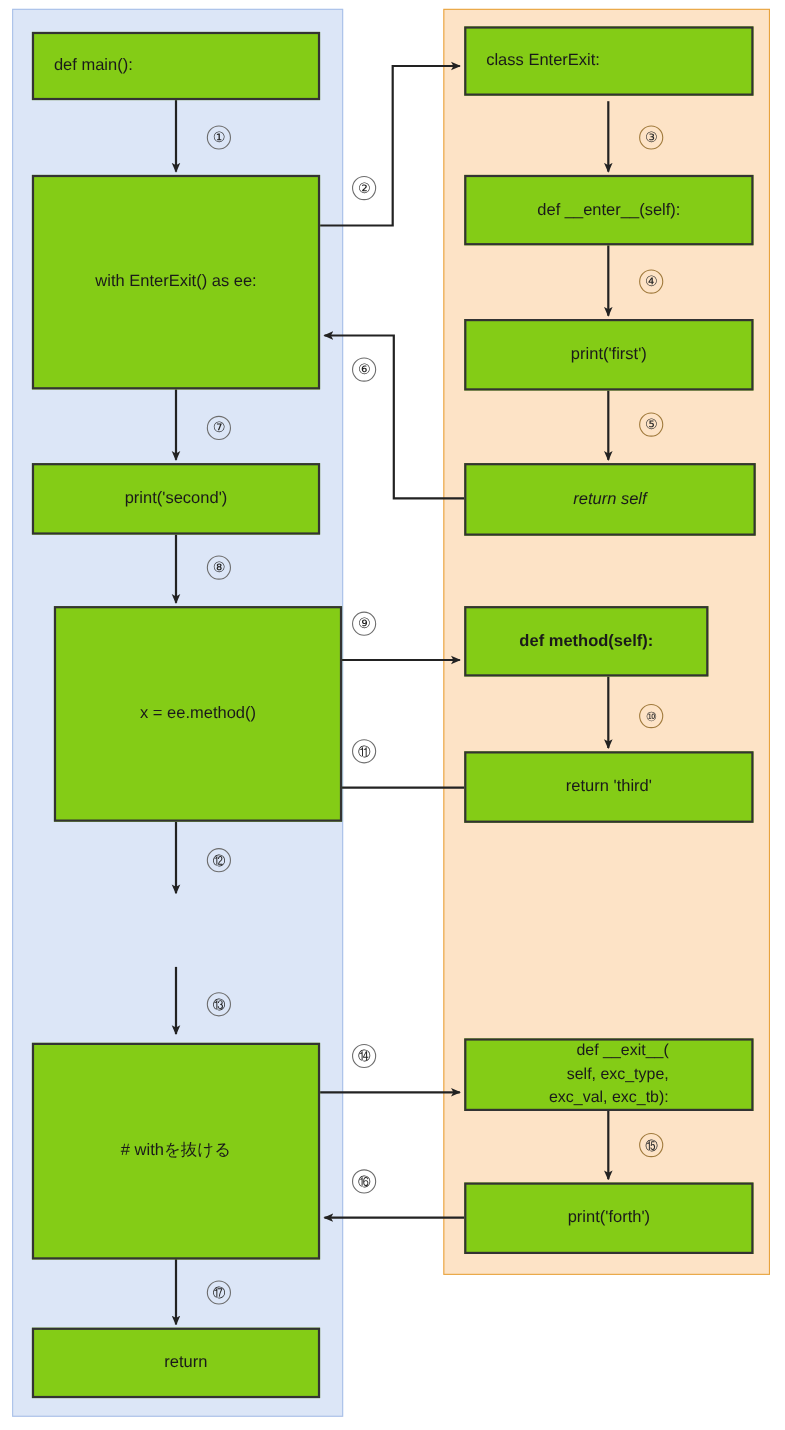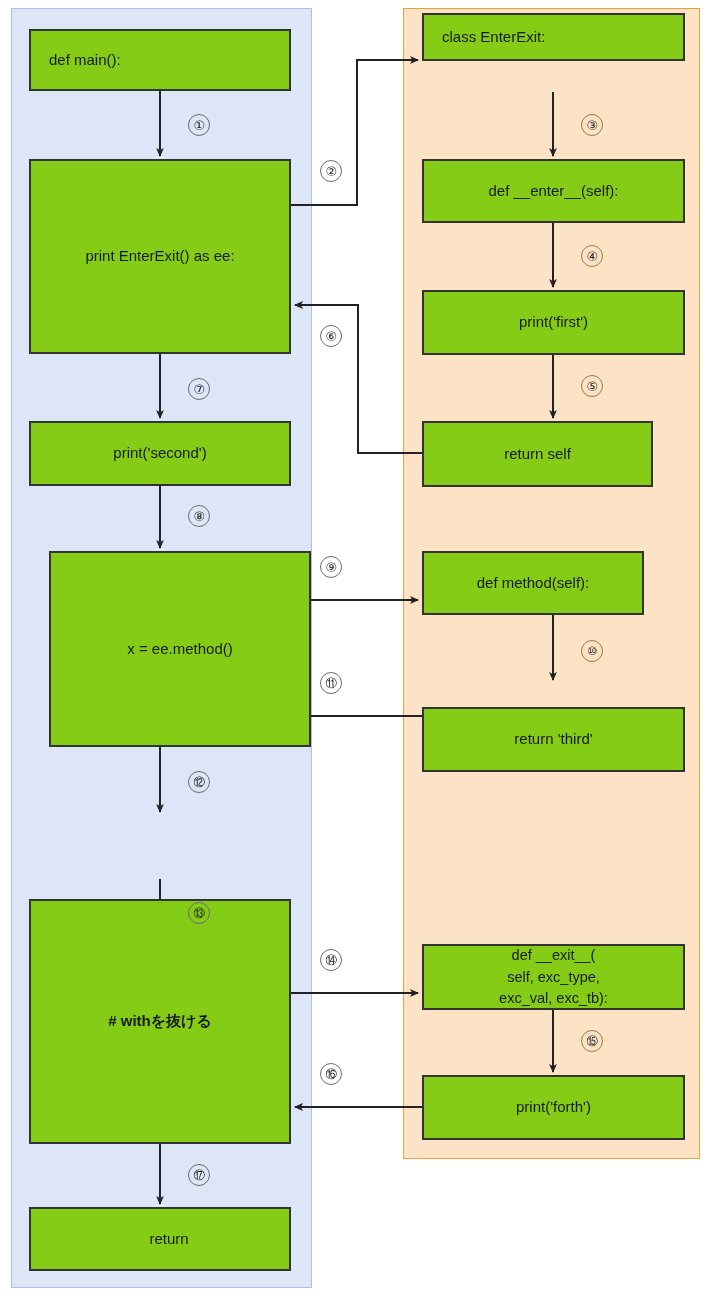--- a/index.html
+++ b/index.html
@@ -52,21 +52,21 @@
     justify-content: center;
     text-align: center;
   }
   .node.left {
     justify-content: flex-start;
     padding-left: 18px;
   }
   .node.multiline {
     justify-content: center;
     align-items: center;
-    text-align: center;
+    text-align: right;
     white-space: pre;
     font-size: 14.5px;
     line-height: 1.45;
   }
   .node .inner {
     white-space: pre-line;
   }
 
   
   #arrows {
@@ -146,61 +146,61 @@
 
       <path d="M160,1140 L160,1204"></path>
     </g>
   </svg>
 
   <div class="node left" style="left:29px; top:29px; width:262px; height:62px;">
     <span class="inner">def main():</span>
   </div>
 
   <div class="node center" style="left:29px; top:159px; width:262px; height:195px;">
-    <span class="inner">print EnterExit() as ee:</span>
+    <span class="inner">with EnterExit() as ee:</span>
   </div>
 
   <div class="node center" style="left:29px; top:421px; width:262px; height:65px;">
     <span class="inner">print('second')</span>
   </div>
 
   <div class="node center" style="left:29px; top:551px; width:262px; height:196px;margin-left:20px;">
     <span class="inner">x = ee.method()</span>
   </div>
 
 
-  <div class="node center" style="left:29px; top:899px; width:262px; height:245px;font-weight:bold;">
+  <div class="node center" style="left:29px; top:948px; width:262px; height:197px;">
     <span class="inner"># withを抜ける</span>
   </div>
 
   <div class="node left" style="left:29px; top:1207px; width:262px; height:64px;justify-content:center;">
     <span class="inner">return</span>
   </div>
 
-  <div class="node left" style="left:422px; top:13px; width:263px; height:48px;">
+  <div class="node left" style="left:422px; top:24px; width:263px; height:63px;">
     <span class="inner">class EnterExit:</span>
   </div>
 
   <div class="node center" style="left:422px; top:159px; width:263px; height:64px;">
     <span class="inner">def __enter__(self):</span>
   </div>
 
   <div class="node center" style="left:422px; top:290px; width:263px; height:65px;text-align:right;">
     <span class="inner">print('first')</span>
   </div>
 
-  <div class="node center" style="left:422px; top:421px; width:231px; height:66px;">
+  <div class="node center" style="left:422px; top:421px; width:265px; height:66px;font-style:italic;">
     <span class="inner">return self</span>
   </div>
 
-  <div class="node center" style="left:422px; top:551px; width:222px; height:64px;">
+  <div class="node center" style="left:422px; top:551px; width:222px; height:64px;font-weight:bold;">
     <span class="inner">def method(self):</span>
   </div>
 
-  <div class="node center" style="left:422px; top:683px; width:263px; height:65px;margin-top:24px;">
+  <div class="node center" style="left:422px; top:683px; width:263px; height:65px;">
     <span class="inner">return 'third'</span>
   </div>
 
   <div class="node multiline" style="left:422px; top:944px; width:263px; height:66px;">
     <span class="inner">def __exit__(
     self, exc_type,
     exc_val, exc_tb):</span>
   </div>
 
   <div class="node center" style="left:422px; top:1075px; width:263px; height:65px;">

